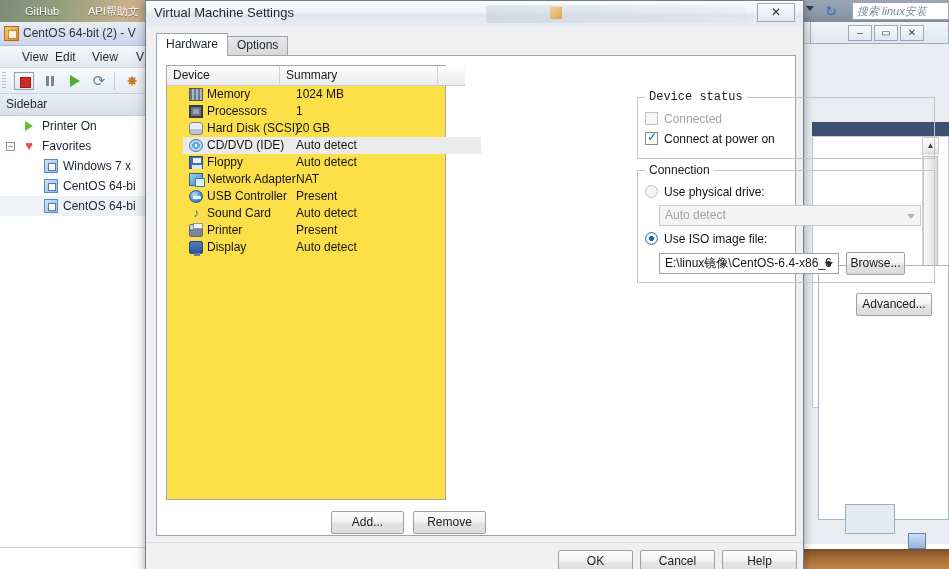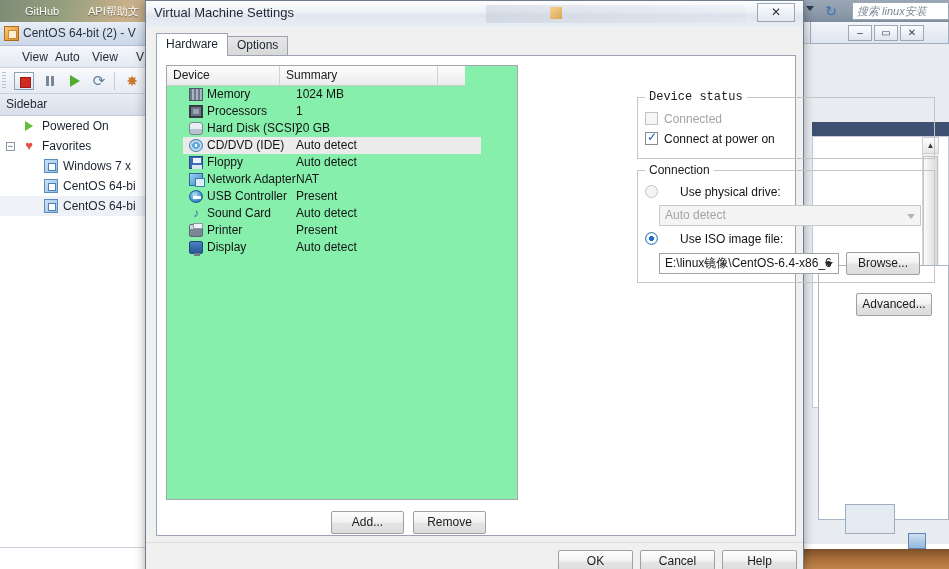--- a/index.html
+++ b/index.html
@@ -271,22 +271,22 @@
   }
   .tab.active { background: #ffffff; top: 0; height: 23px; z-index: 3; }
   .tab.inactive { background: linear-gradient(to bottom,#e7e7e7,#d8d8d8); top: 3px; height: 19px; line-height: 17px; }
   .tabpage {
     position: absolute; left: 5px; top: 28px; width: 640px; height: 481px;
     background: #ffffff; border: 1px solid #9aa3af;
   }
 
   
   .device-table {
-    position: absolute; left: 15px; top: 38px; width: 352px; height: 435px;
-    background: #86efac; border: 1px solid #a6a6a6;
+    position: absolute; left: 15px; top: 38px; width: 280px; height: 435px;
+    background: #fde047; border: 1px solid #a6a6a6;
   }
   .dt-head {
     position: absolute; left: 0; top: 0; width: 298px; height: 20px;
     background: linear-gradient(to bottom,#fdfdfd,#ececec);
     border-bottom: 1px solid #c9c9c9;
   }
   .dt-th {
     position: absolute; top: 0; height: 19px; line-height: 19px;
     font-size: 12px; color: #1b1b1b; padding-left: 6px;
   }
@@ -365,40 +365,40 @@
   .radio-row { position: absolute; height: 16px; }
   .radio-dot {
     position: absolute; left: 0; top: 1px; width: 13px; height: 13px;
     border-radius: 50%; border: 1px solid #8b8b8b;
     background: linear-gradient(to bottom,#f7f7f7,#e6e6e6);
   }
   .radio-dot.disabled { border-color: #c3c3c3; background: #f4f4f4; }
   .radio-dot.selected { border-color: #3d7cb8; background: radial-gradient(circle at 50% 50%, #1a6fc4 0 34%, #ffffff 34% 62%, #cfe0f0 62% 100%); }
   .radio-label {
     position: absolute; left: 19px; top: 0; height: 16px; line-height: 16px;
-    font-size: 12px; color: #141414; white-space: nowrap; margin-left: 16px;
+    font-size: 12px; color: #141414; white-space: nowrap;
   }
 
   .combo {
     position: absolute; height: 21px;
     background: #ffffff; border: 1px solid #a2a2a2;
     font-size: 12px; color: #141414; line-height: 19px; padding-left: 5px;
     white-space: nowrap; overflow: hidden;
   }
   .combo.disabled { background: #f4f4f4; color: #a3a3a3; border-color: #c9c9c9; }
   .combo-arrow {
     position: absolute; right: 5px; top: 8px; width: 0; height: 0;
     border-left: 4px solid transparent; border-right: 4px solid transparent;
     border-top: 5px solid #2d2d2d;
   }
   .combo.disabled .combo-arrow { border-top-color: #b4b4b4; }
 
   .combo-physical { left: 508px; top: 178px; width: 262px; }
   .combo-iso { left: 508px; top: 226px; width: 180px; }
-  .btn-browse { left: 695px; top: 225px; width: 74px; }
+  .btn-browse { left: 695px; top: 225px; width: 59px; }
   .btn-advanced { left: 705px; top: 266px; width: 76px; }
 
   
   .dlg-footer {
     position: absolute; left: 0; top: 541px; width: 657px; height: 32px;
     background: #f0f0f0; border-top: 1px solid #dcdcdc;
   }
   .btn-ok { left: 412px; top: 549px; width: 75px; }
   .btn-cancel { left: 494px; top: 549px; width: 75px; }
   .btn-help { left: 576px; top: 549px; width: 75px; }
@@ -438,41 +438,41 @@
   <div class="bg-desk-strip-right"></div>
 
   <div class="vm-window">
     <div class="vm-titlebar">
       <div class="vm-title-icon"></div>
       <div class="vm-title-text">CentOS 64-bit (2) - V</div>
     </div>
 
     <div class="vm-menubar">
       <div class="vm-menu-item" style="left:18px">View</div>
-      <div class="vm-menu-item" style="left:51px">Auto</div>
+      <div class="vm-menu-item" style="left:51px">Edit</div>
       <div class="vm-menu-item" style="left:88px">View</div>
       <div class="vm-menu-item" style="left:132px">V</div>
     </div>
 
     <div class="vm-toolbar">
       <div class="tb-dots"></div>
       <div class="tb-btn tb-stop"></div>
       <div class="tb-btn tb-pause"></div>
       <div class="tb-btn tb-play"></div>
       <div class="tb-btn tb-reset">⟳</div>
       <div class="tb-sep"></div>
       <div class="tb-btn tb-snap">✸</div>
     </div>
 
     <div class="sidebar-header">Sidebar</div>
 
     <div class="sidebar-body">
       <div class="tree-row">
         <span class="tree-ico ico-play" style="left:22px"></span>
-        <span class="tree-label" style="left:42px">Powered On</span>
+        <span class="tree-label" style="left:42px">Printer On</span>
       </div>
       <div class="tree-row">
         <span class="tree-expander">−</span>
         <span class="tree-ico ico-heart" style="left:22px">♥</span>
         <span class="tree-label" style="left:42px">Favorites</span>
       </div>
       <div class="tree-row">
         <span class="tree-ico ico-vm" style="left:44px"></span>
         <span class="tree-label" style="left:63px">Windows 7 x</span>
       </div>

